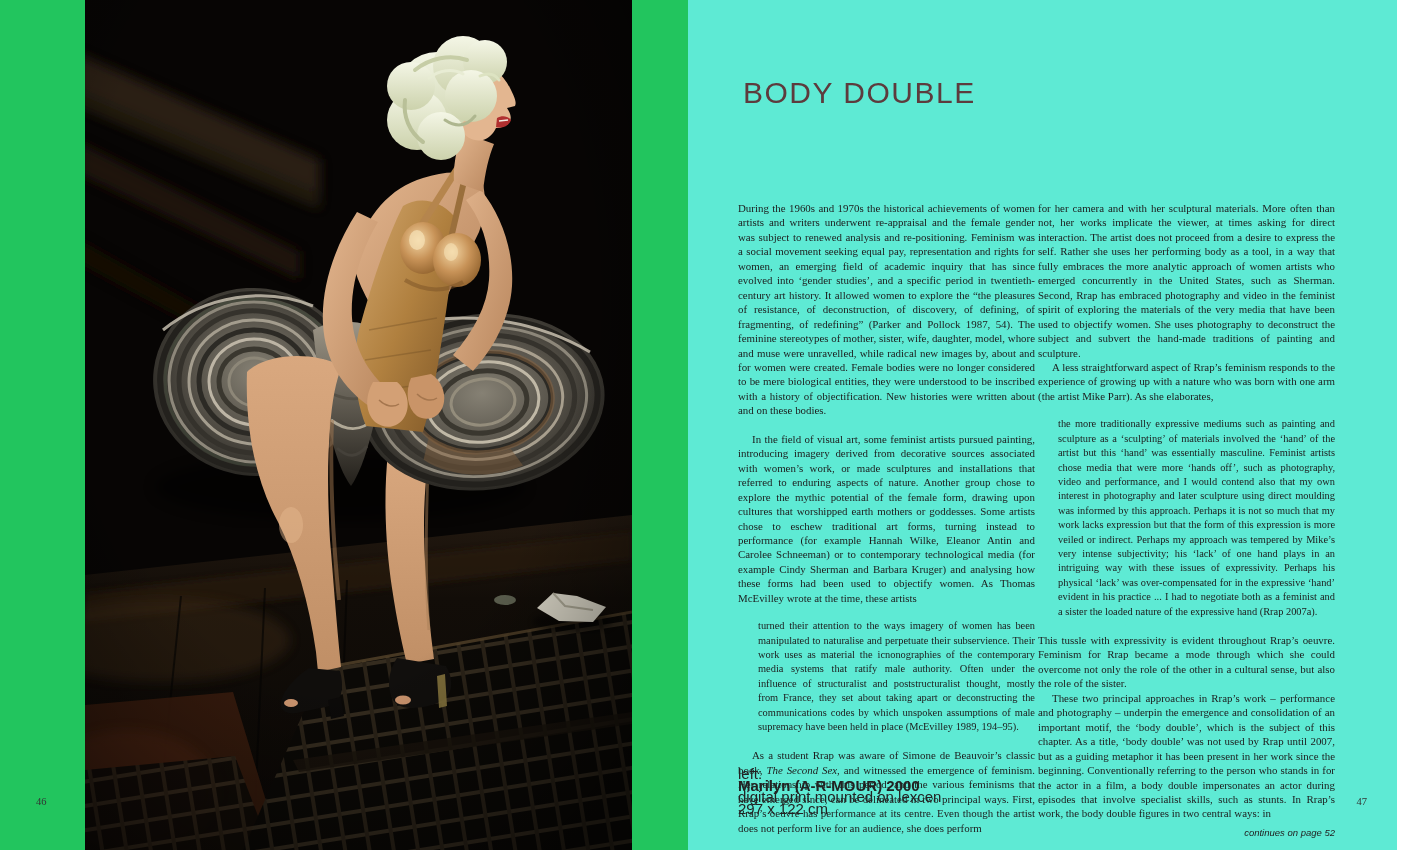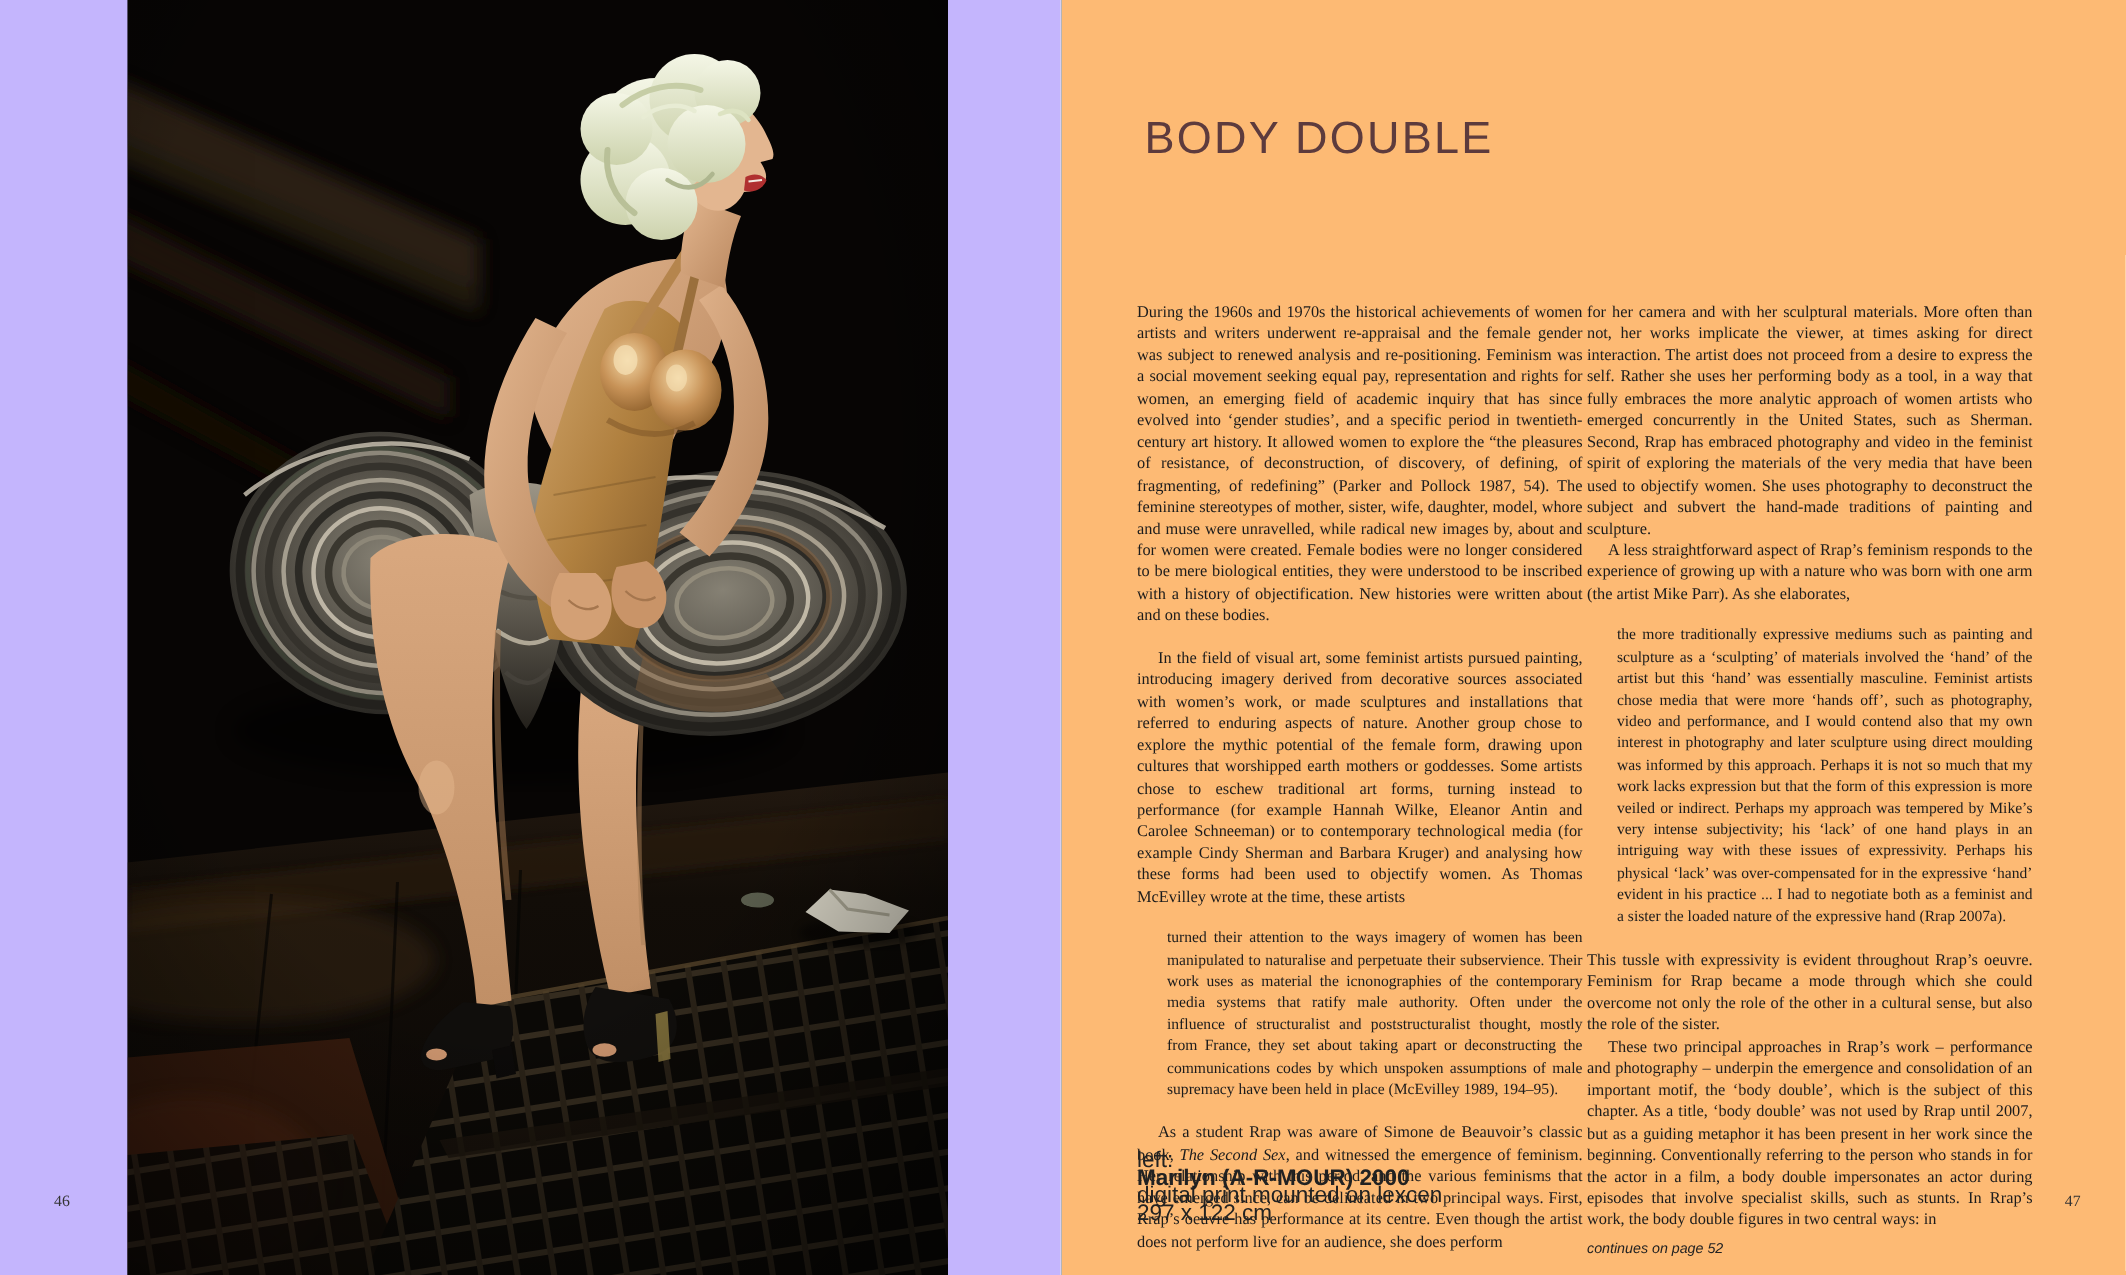--- a/index.html
+++ b/index.html
@@ -1,22 +1,22 @@
 <!DOCTYPE html>
 <html><head>
 <meta charset="utf-8">
 <style>
   html,body{margin:0;padding:0;}
   body{
     width:1417px;height:850px;position:relative;background:#ffffff;
     font-family:"Liberation Serif", serif;color:#1c1c1c;overflow:hidden;
   }
   .page{position:absolute;top:0;height:850px;}
-  .page-left{left:0;width:708px;background:#c4b5fd;}
-  .page-right{left:708px;width:709px;background:#fdba74;}
+  .page-left{left:0;width:708px;background:#22c55e;}
+  .page-right{left:688px;width:709px;background:#5eead4;}
   .photo-wrap{position:absolute;left:85px;top:0;width:547px;height:850px;overflow:hidden;background:#070504;}
   .gutter{position:absolute;left:707px;top:0;width:2px;height:850px;
     background:linear-gradient(90deg,#e8e8e8,#9a9a9a 50%,#e8e8e8);}
   .folio{position:absolute;font:10.5px/12px "Liberation Serif", serif;color:#333;}
   .folio-left{left:36px;top:796px;}
   .folio-right{right:30px;top:796px;}
   .title{
     position:absolute;left:55px;top:76px;margin:0;
     font-family:"Liberation Sans", sans-serif;font-weight:500;
     font-size:30px;letter-spacing:1.5px;color:#5d3b3d;
@@ -24,21 +24,21 @@
   .columns{position:absolute;left:50px;top:201px;width:608px;display:flex;gap:3px;}
   .col{width:297px;}
   .p{margin:0;text-align:justify;font-size:10.9px;line-height:14.45px;color:#1c1c1c;}
   .indent{text-indent:14px;}
   .gap{margin-top:14px;}
   .quote{
     margin:14px 0 14px 20px;text-align:justify;
     font-size:10.4px;line-height:14.4px;color:#1c1c1c;
   }
   .continues{
-    margin-top:6px;font-style:italic;
+    margin-top:6px;text-align:right;font-style:italic;
     font-family:"Liberation Sans", sans-serif;font-size:9.5px;color:#222;
   }
   .caption{
     position:absolute;top:768px;width:300px;
     font-family:"Liberation Sans", sans-serif;font-size:15px;line-height:11.6px;color:#222;
   }
   .caption-left{left:50px;}
   .caption-right{left:357px;width:330px;}
   .cap-bold{font-weight:bold;}
   i{font-style:italic;}

